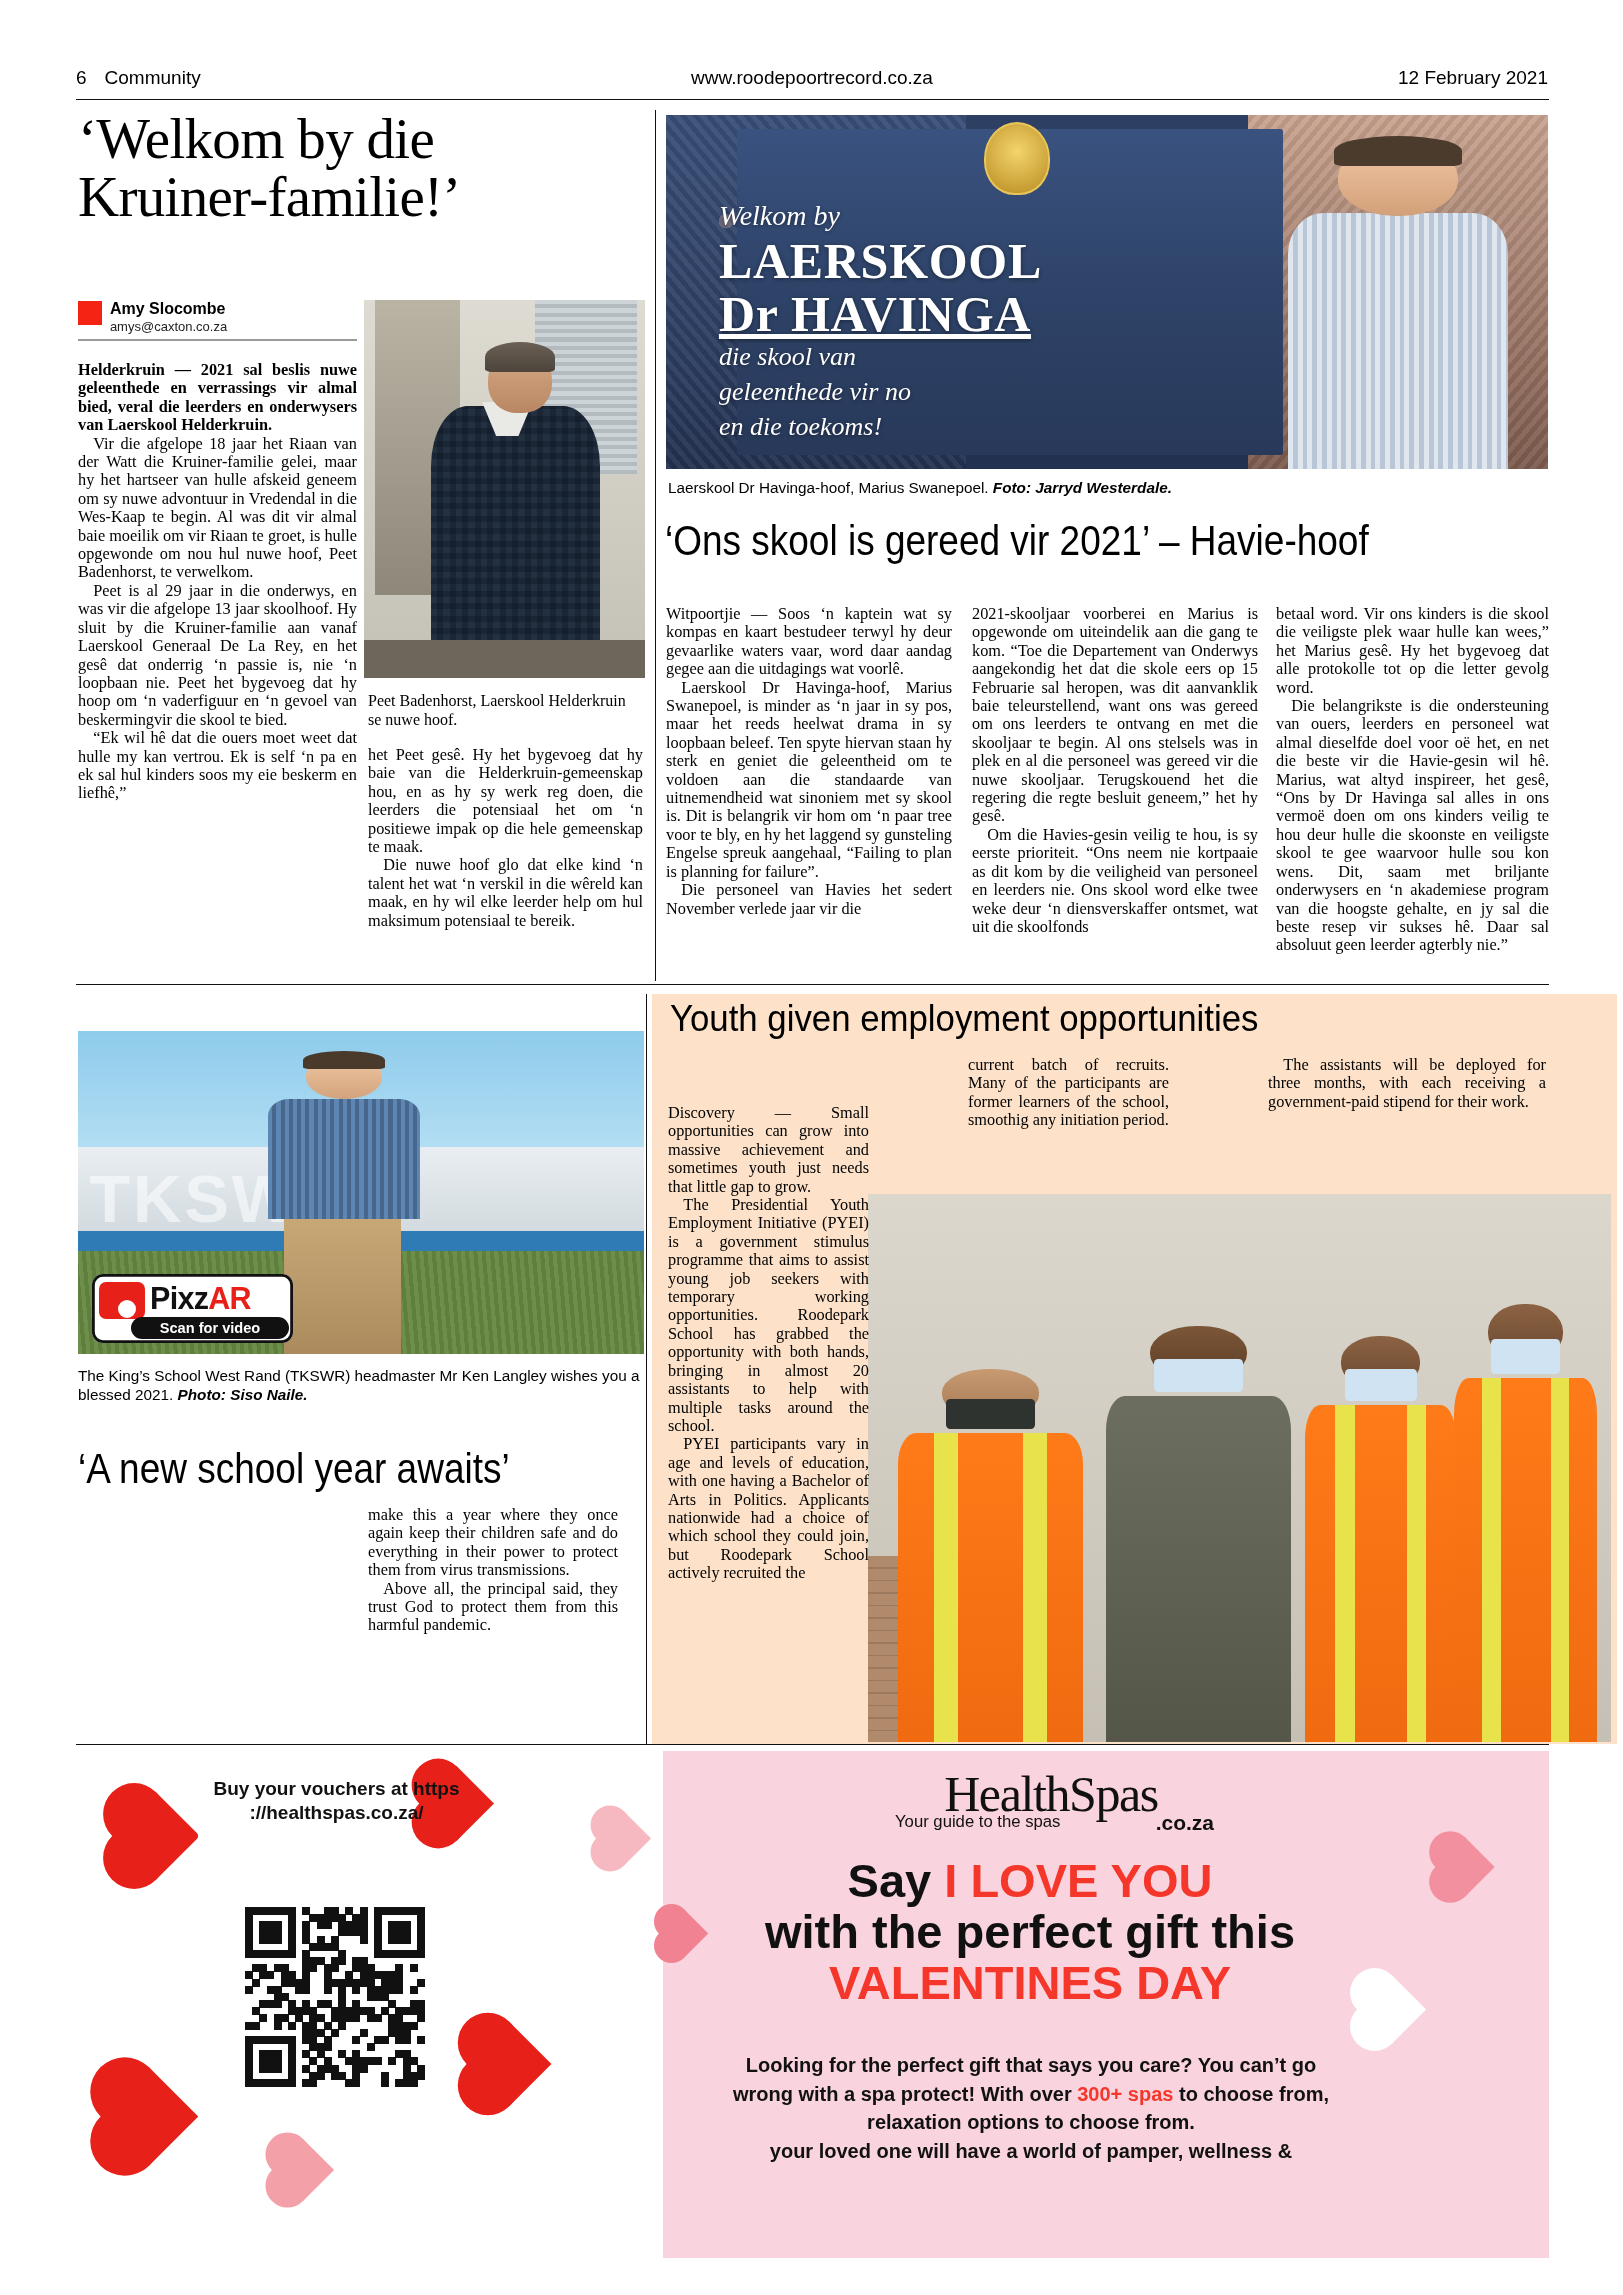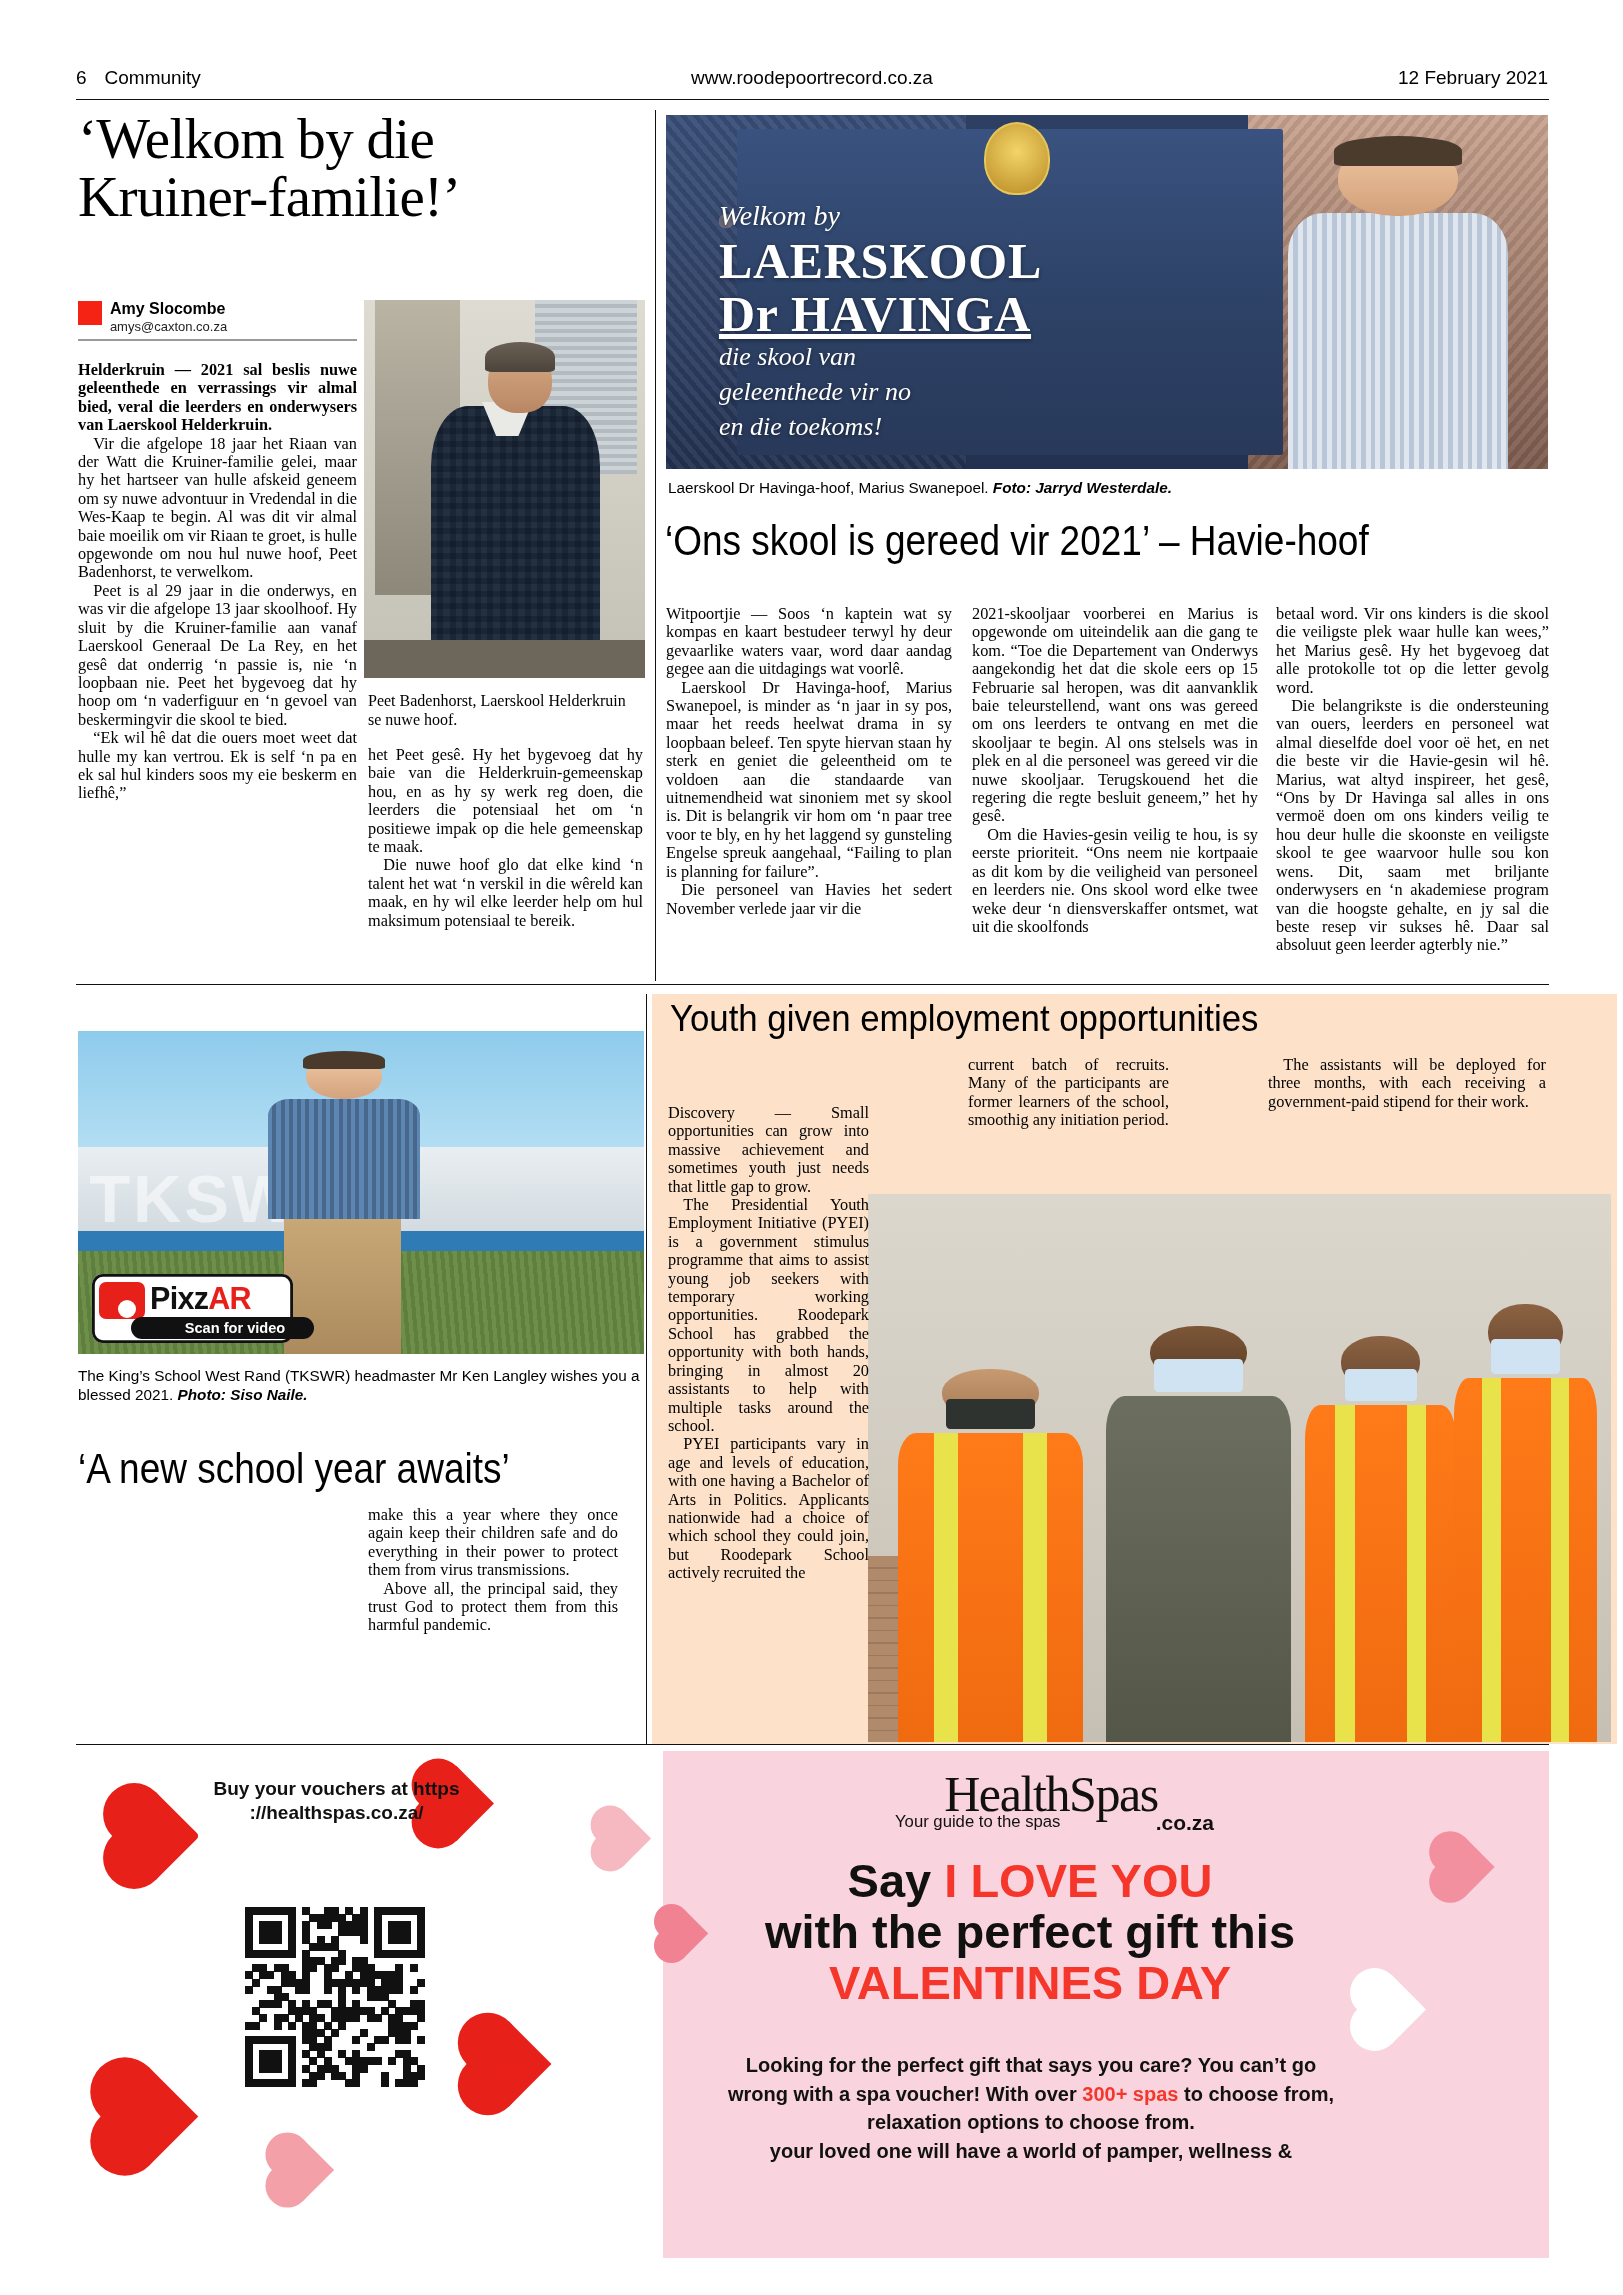--- a/index.html
+++ b/index.html
@@ -154,21 +154,21 @@
   #photo-langley .man .pants{position:absolute;left:12%;top:54%;width:74%;height:46%;background:linear-gradient(180deg,#c9a877,#ab8b5d);}
   .pixzar{position:absolute;left:92px;top:1274px;width:201px;height:69px;}
   .pixzar .pill{position:absolute;inset:0;background:#ffffff;border-radius:11px;box-shadow:0 0 0 2.8px #111 inset;}
   .pixzar .camsq{position:absolute;left:7px;top:8.3px;width:46px;height:37px;background:#e8201a;border-radius:7px;}
   .pixzar .camlens{position:absolute;left:19.4px;top:18px;width:18px;height:18px;border-radius:50%;background:#fff;}
   .pixzar .word{position:absolute;left:58px;top:7px;font-family:"Liberation Sans",sans-serif;
     font-size:30.5px;font-weight:bold;color:#111;letter-spacing:-0.7px;}
   .pixzar .word .ar{color:#e8201a;}
   .pixzar .scan{position:absolute;left:39px;top:43px;width:158px;height:22px;background:#111;border-radius:11px;
     font-family:"Liberation Sans",sans-serif;font-size:14.6px;font-weight:bold;color:#fff;
-    display:flex;align-items:center;justify-content:center;padding-left:25px;}
+    display:flex;align-items:center;justify-content:center;}
 
   
   #photo-youth{left:868px;top:1194px;width:743px;height:548px;
     background:linear-gradient(180deg,#d7d2c8 0%,#cfcabf 55%,#b9b3a6 100%);}
   #photo-youth .bg{position:absolute;inset:0;background:linear-gradient(180deg,#dcd7cd,#c6c0b4);}
   #photo-youth .brick{position:absolute;left:0;bottom:0;width:26%;height:34%;
     background:repeating-linear-gradient(0deg,#b08a6a 0 11px,#9c785c 11px 12.5px);}
   #photo-youth .p{position:absolute;bottom:0;}
   #photo-youth .p .hd{position:absolute;left:26%;top:0;width:48%;height:13%;border-radius:48%;
     background:linear-gradient(180deg,#8c6343,#6b4830);}
@@ -778,19 +778,19 @@
   </div>
 
   <div class="ad-h1">
     <div><span>Say </span><span class="red">I LOVE YOU</span></div>
     <div>with the perfect gift this</div>
     <div class="red">VALENTINES DAY</div>
   </div>
 
   <div class="ad-body">
     <div>Looking for the perfect gift that says you care? You can’t go</div>
-    <div><span>wrong with a spa voucher! With over </span><span class="red">300+ spas</span><span> to choose from,</span></div>
+    <div><span>wrong with a spa protect! With over </span><span class="red">300+ spas</span><span> to choose from,</span></div>
     <div>relaxation options to choose from.</div>
     <div>your loved one will have a world of pamper, wellness &amp;</div>
   </div>
 
 </div>
 
 
 </body></html>

